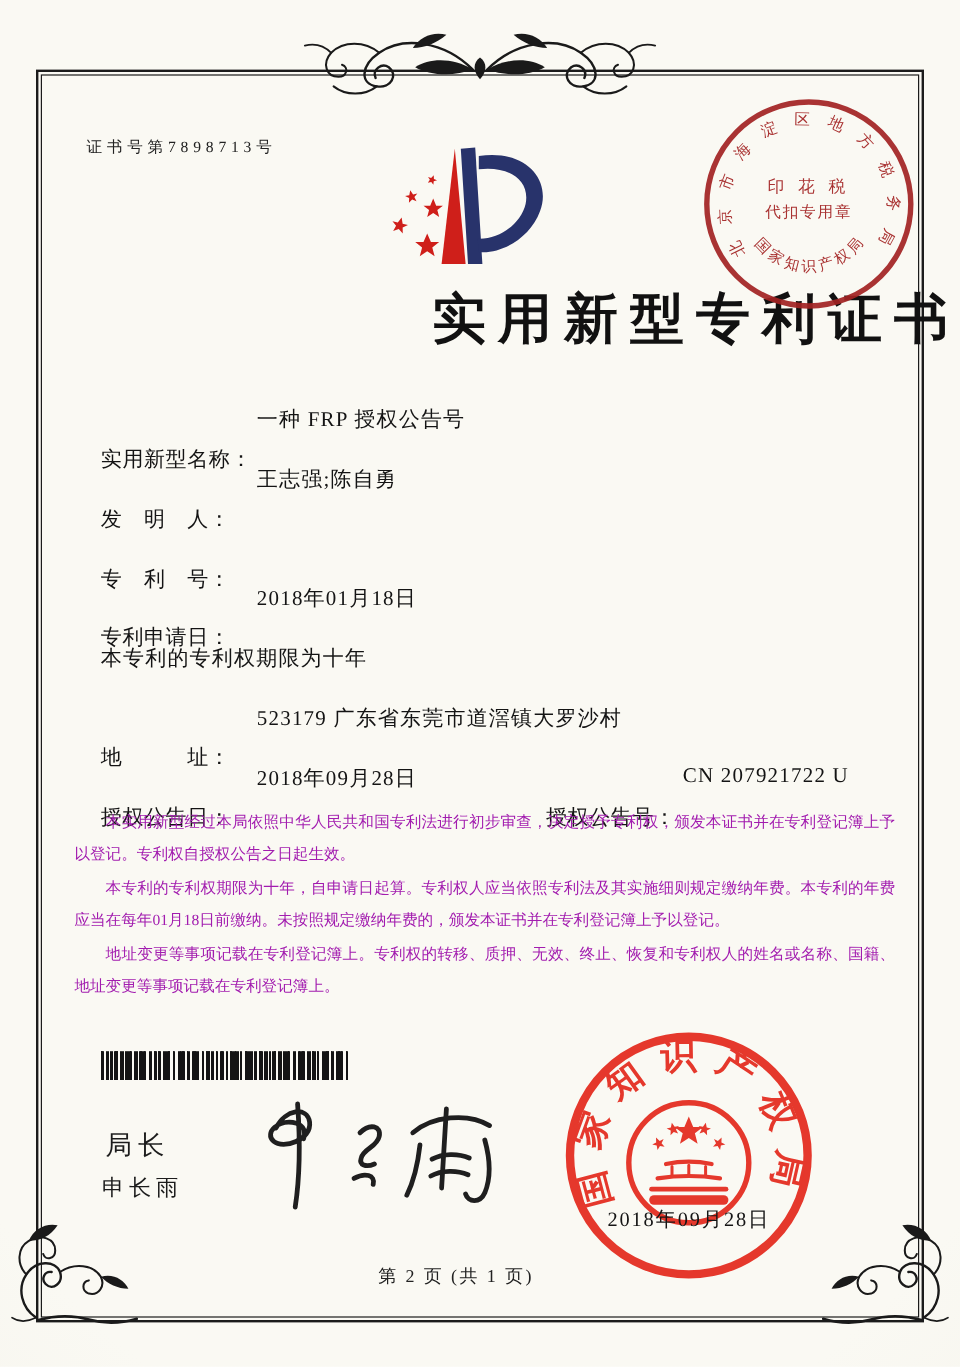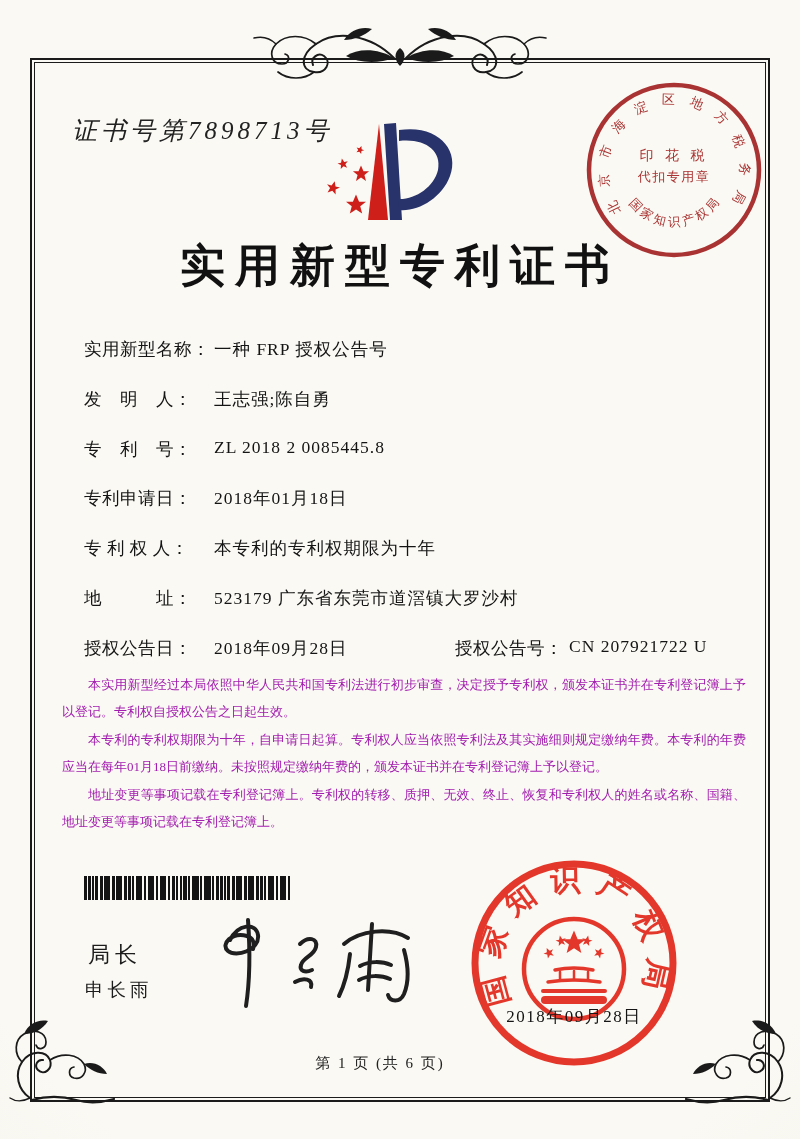--- a/index.html
+++ b/index.html
@@ -10,30 +10,30 @@
     background:radial-gradient(130% 120% at 50% 42%, #faf9f3 55%, #efede4 100%);
     color:#1c1c1c;
   }
   .abs { position:absolute; }
   
   .frame { left:30px; top:58px; width:740px; height:1044px;
            border:2.5px solid #1b1b1b; }
   .frame::after { content:""; position:absolute; inset:2px; border:1px solid #1b1b1b; }
   .deco-layer { left:0; top:0; width:800px; height:1139px; pointer-events:none; }
 
-  .cert-number { left:72px; top:114px; font-size:25px; letter-spacing:4px; color:#222;font-style:italic; }
+  .cert-number { left:72px; top:114px; font-size:13px; letter-spacing:4px; color:#222; }
 
   .logo { left:298px; top:110px; width:200px; height:120px; }
 
-  .title { left:0; right:0; top:236px; text-align:center; font-size:45px;
+  .title { left:0; right:0; top:236px; text-align:right; font-size:45px;
            font-weight:bold; letter-spacing:10px; color:#111; }
 
   .fields { left:84px; top:337px; width:660px; }
   .field-row { position:relative; display:flex; height:49.8px; font-size:17.5px; color:#141414; }
-  .f-label { width:130px; flex:0 0 130px; letter-spacing:.5px; }
+  .f-label { width:130px; flex:0 0 130px; letter-spacing:.5px;margin-top:33px; }
   .f-value { letter-spacing:1px; }
   .field-row .right-field { position:absolute; left:371px; top:0; display:flex; }
   .right-field .f-label { width:auto; flex:none; margin-right:6px; }
 
   .paragraphs { left:62px; top:671px; width:684px; font-size:13px; line-height:27.4px;
                 text-align:justify; color:#a21caf; }
   .paragraphs p { text-indent:2em; }
 
   .barcode { left:84px; top:876px; width:206px; height:24px;
     background:
@@ -117,28 +117,26 @@
   <div class="field-row">
     <span class="f-label">实用新型名称：</span>
     <span class="f-value">一种 FRP 授权公告号</span>
   </div>
   <div class="field-row">
     <span class="f-label">发　明　人：</span>
     <span class="f-value">王志强;陈自勇</span>
   </div>
   <div class="field-row">
     <span class="f-label">专　利　号：</span>
-    <span class="f-value">ZL 2018 2 0085445.8</span>
   </div>
   <div class="field-row">
     <span class="f-label">专利申请日：</span>
     <span class="f-value">2018年01月18日</span>
   </div>
   <div class="field-row">
-    <span class="f-label">专 利 权 人：</span>
     <span class="f-value">本专利的专利权期限为十年</span>
   </div>
   <div class="field-row">
     <span class="f-label">地　　　址：</span>
     <span class="f-value">523179 广东省东莞市道滘镇大罗沙村</span>
   </div>
   <div class="field-row">
     <span class="f-label">授权公告日：</span>
     <span class="f-value">2018年09月28日</span>
     <span class="right-field">
@@ -210,13 +208,13 @@
       <path d="M-14,3 V11 M0,2 V11 M14,3 V11" fill="none" stroke-width="2.5"></path>
       <path d="M-26,13 Q0,9 26,13" fill="none" stroke-width="3.5"></path>
       <path d="M-31,22 H31" fill="none" stroke-width="4"></path>
       <path d="M-29,31 H29" fill="none" stroke-width="8"></path>
     </g>
   </g>
 </svg>
 
 <div class="abs seal-date">2018年09月28日</div>
 
-<div class="abs footer">第 1 页 (共 6 页)</div>
+<div class="abs footer">第 2 页 (共 1 页)</div>
 
 </body></html>

